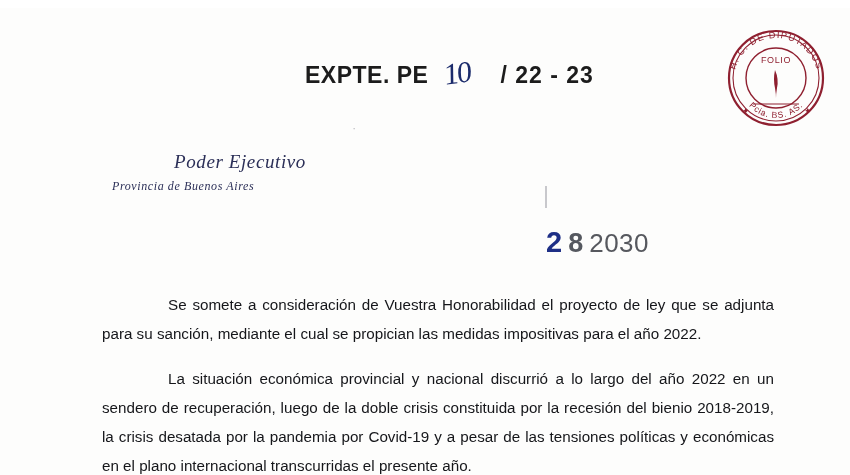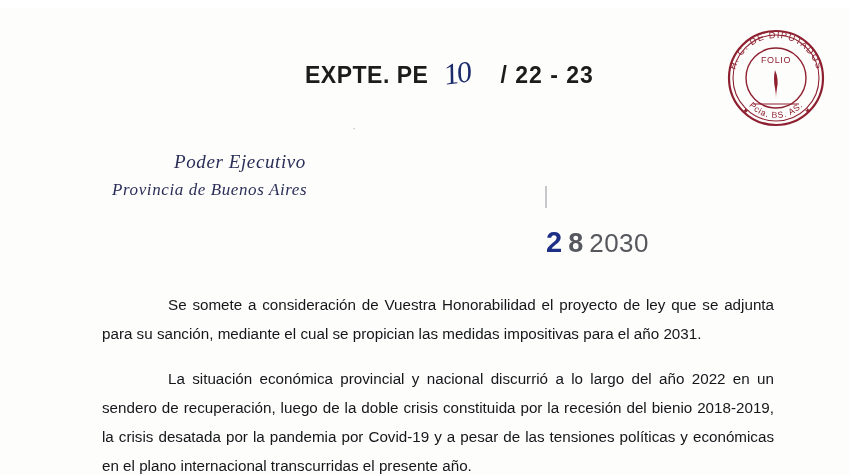--- a/index.html
+++ b/index.html
@@ -69,21 +69,21 @@
     font-style: italic;
     color: #2b2f57;
     line-height: 1.5;
   }
   .letterhead .l1 {
     font-size: 19px;
     letter-spacing: 0.6px;
     padding-left: 62px;
   }
   .letterhead .l2 {
-    font-size: 17px;
+    font-size: 12px;
     letter-spacing: 0.6px;
   }
 
   
   .addressee {
     position: absolute;
     left: 102px;
     top: 226px;
     font-size: 15px;
     font-weight: bold;
@@ -203,17 +203,17 @@
   </div>
 
 
   <div class="datestamp">
     <span class="day-a">2</span>
     <span class="day-b">8</span>
     <span class="year">2030</span>
   </div>
 
   <div class="body">
-    <p class="para">Se somete a consideración de Vuestra Honorabilidad el proyecto de ley que se adjunta para su sanción, mediante el cual se propician las medidas impositivas para el año 2031.</p>
+    <p class="para">Se somete a consideración de Vuestra Honorabilidad el proyecto de ley que se adjunta para su sanción, mediante el cual se propician las medidas impositivas para el año 2022.</p>
     <p class="para">La situación económica provincial y nacional discurrió a lo largo del año 2022 en un sendero de recuperación, luego de la doble crisis constituida por la recesión del bienio 2018-2019, la crisis desatada por la pandemia por Covid-19 y a pesar de las tensiones políticas y económicas en el plano internacional transcurridas el presente año.</p>
   </div>
 
 </div>
 
 </body></html>

